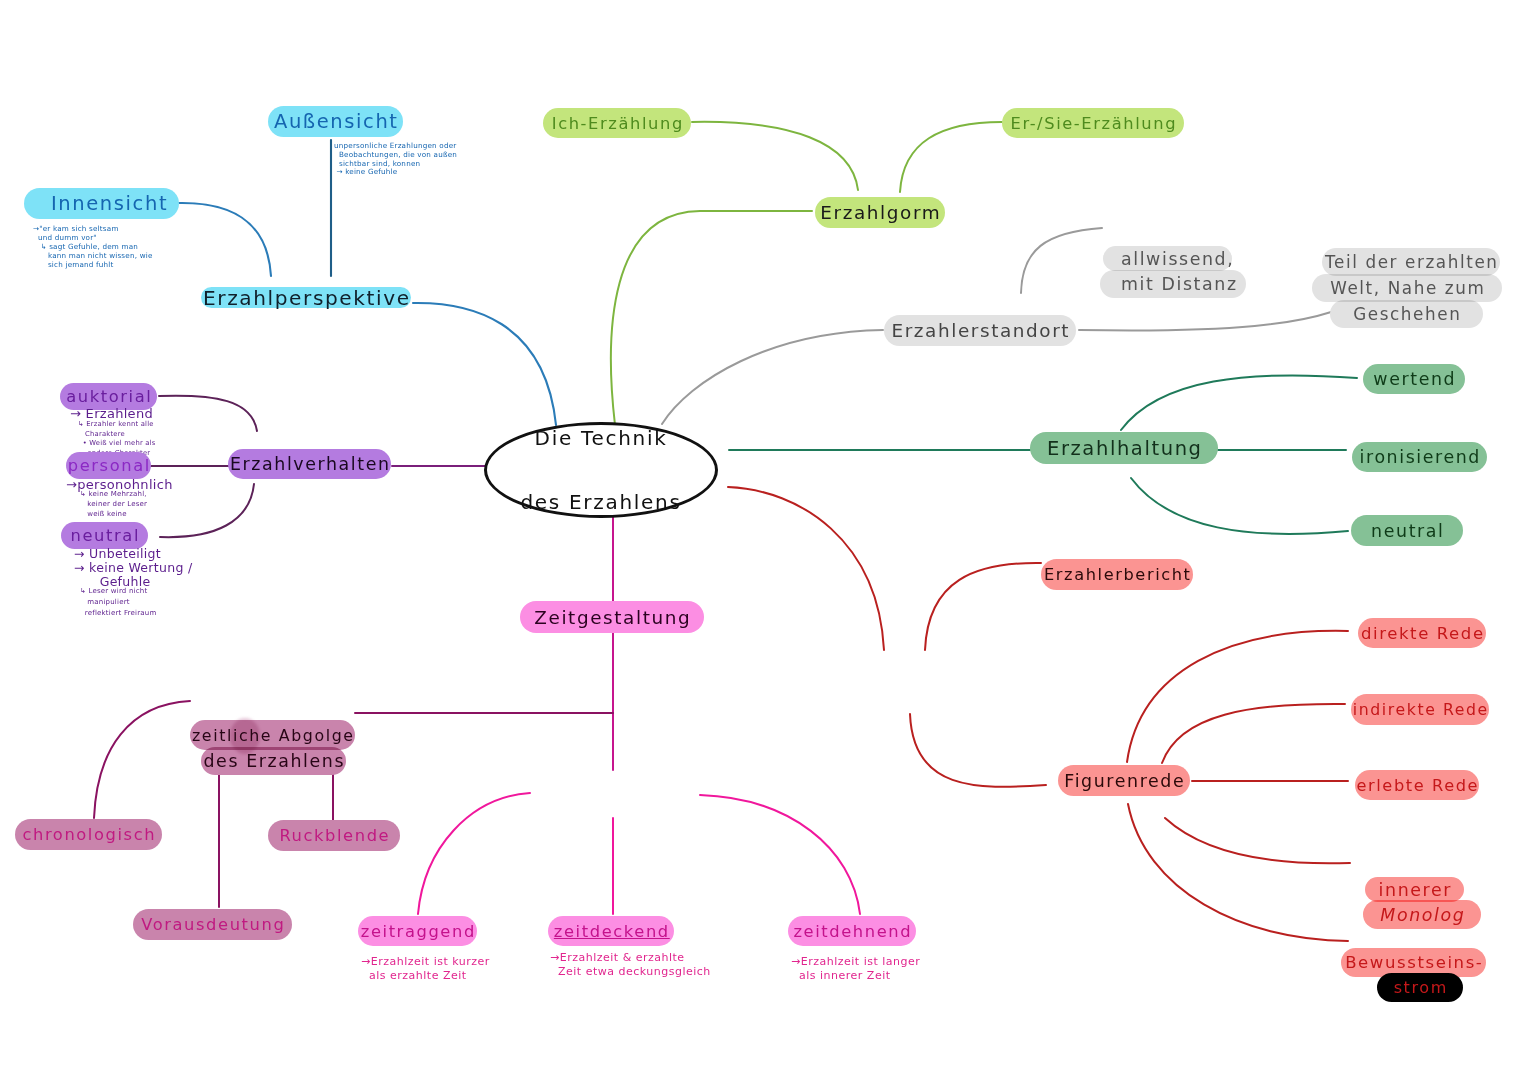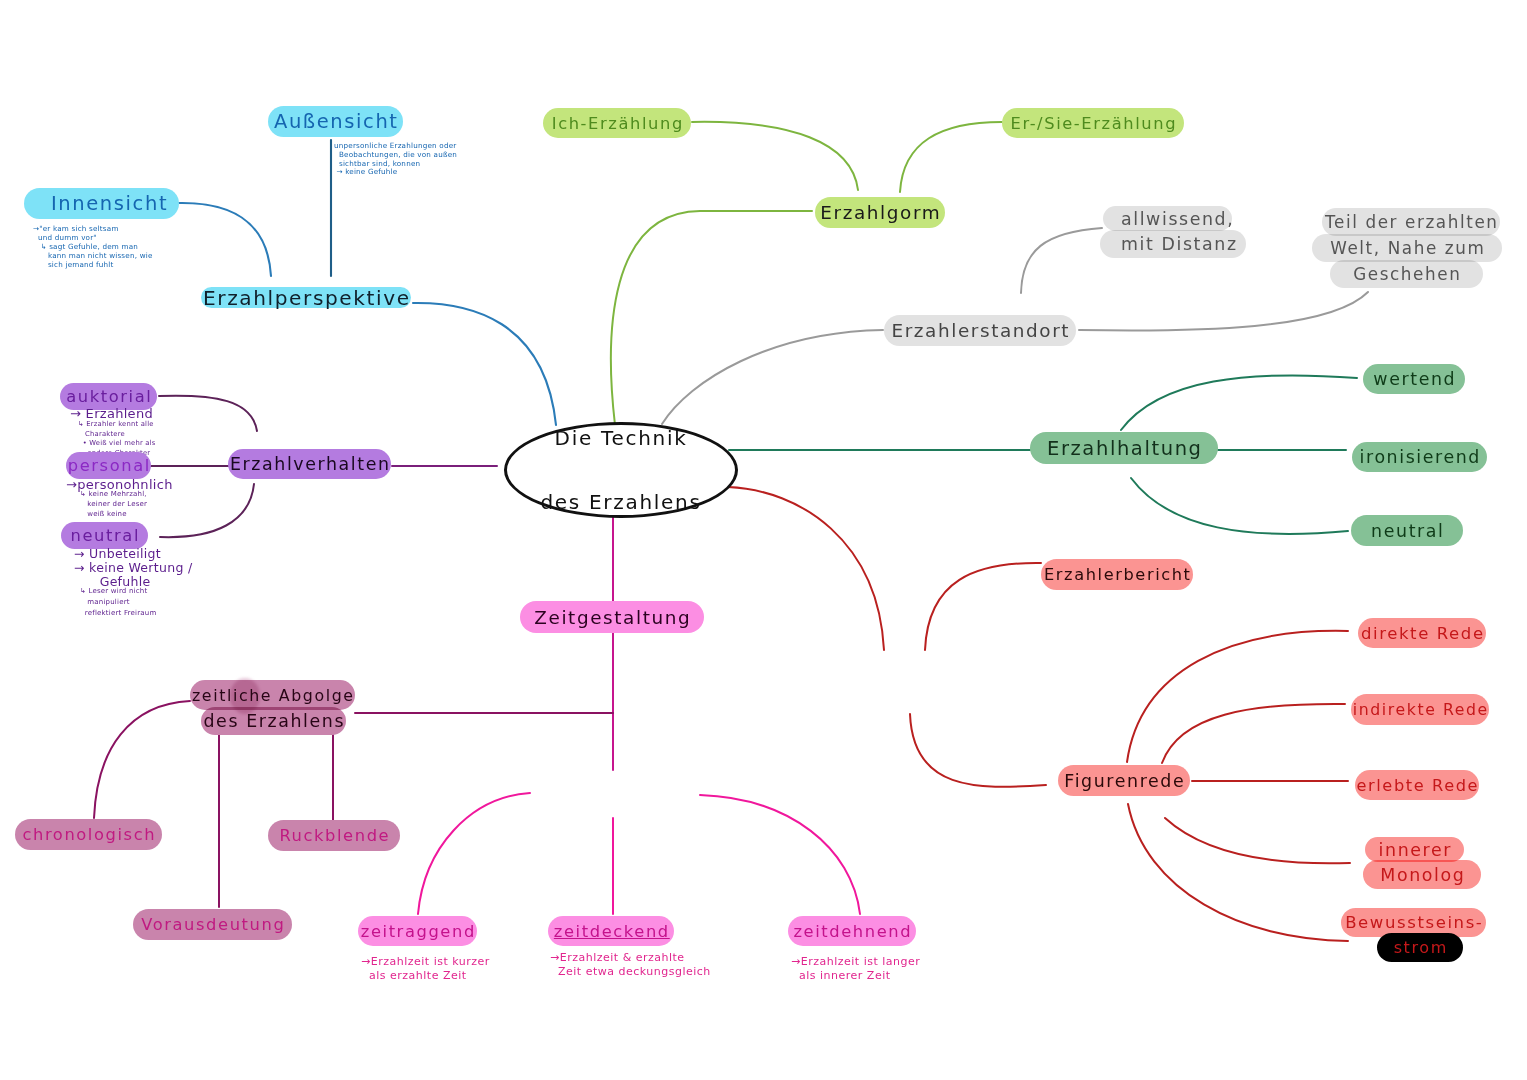--- a/index.html
+++ b/index.html
@@ -5,21 +5,21 @@
 <style>
   html,body{margin:0;padding:0;background:#ffffff;}
   body{width:1527px;height:1080px;overflow:hidden;font-family:"DejaVu Sans",sans-serif;}
   #stage{position:relative;width:1527px;height:1080px;background:#fff;}
   svg.links{position:absolute;left:0;top:0;width:1527px;height:1080px;pointer-events:none;}
   .node{position:absolute;border-radius:999px;display:flex;align-items:center;justify-content:center;
         box-sizing:border-box;white-space:nowrap;letter-spacing:1.6px;font-weight:400;
         filter:blur(0.25px);}
   .node span{margin-right:-1.6px;filter:none;}
   
-  .hl-stack{position:absolute;isolation:isolate;}
+  .hl-stack{position:absolute;isolation:isolate;margin-top:40px;}
   .hl-stack > .node{mix-blend-mode:multiply;}
   .ann{position:absolute;white-space:pre;font-size:9px;line-height:1.25;letter-spacing:0.2px;}
   .center-oval{position:absolute;border:3px solid #111;border-radius:50%;background:#fff;
      display:flex;flex-direction:column;align-items:center;justify-content:center;color:#111;}
 </style>
 </head>
 <body>
 
 <div id="stage">
   <svg class="links" viewBox="0 0 1527 1080">
@@ -61,21 +61,21 @@
       <path d="M355,713 L613,713" stroke="#8A1261" stroke-width="2.0"></path>
       <path d="M190,701 C130,704 97,748 94,818" stroke="#8A1261" stroke-width="2.0"></path>
       <path d="M219,735 L219,907" stroke="#8A1261" stroke-width="2.0"></path>
       <path d="M333,735 L333,822" stroke="#8A1261" stroke-width="2.0"></path>
       <path d="M530,793 C470,797 424,848 418,914" stroke="#F0179C" stroke-width="2.0"></path>
       <path d="M613,818 L613,914" stroke="#F0179C" stroke-width="2.0"></path>
       <path d="M700,795 C790,798 852,848 860,914" stroke="#F0179C" stroke-width="2.0"></path>
     </g>
   </svg>
 
-  <div class="center-oval" style="left:504px;top:422px;width:228px;height:90px;gap:40px;">
+  <div class="center-oval" style="left:484px;top:422px;width:228px;height:90px;gap:40px;">
     <span style="font-size:20px;letter-spacing:1.7px;">Die Technik</span>
     <span style="font-size:20px;letter-spacing:1.7px;">des Erzahlens</span>
   </div>
 
   <div class="node" style="left:201px;top:287px;width:210px;height:21px;background:#7EE2F7;color:#10202B;font-size:20.1px;">
     <span>Erzahlperspektive</span>
   </div>
   <div class="node" style="left:24px;top:188px;width:155px;height:31px;background:#7EE2F7;color:#1565B0;font-size:19.5px;justify-content:flex-start;padding-left:27px;">
     <span>Innensicht</span>
   </div>
@@ -180,21 +180,21 @@
   <div class="node" style="left:1351px;top:694px;width:138px;height:31px;background:#FB9492;color:#C5181A;font-size:15.7px;">
     <span>indirekte Rede</span>
   </div>
   <div class="node" style="left:1355px;top:770px;width:124px;height:30px;background:#FB9492;color:#C5181A;font-size:16.2px;">
     <span>erlebte Rede</span>
   </div>
   <div class="hl-stack" style="position:absolute;left:1365px;top:837px;">
     <div class="node" style="position:relative;left:0;top:0;width:99px;height:25px;background:#FB9492;color:#C5181A;font-size:17.4px;">
       <span>innerer</span>
     </div>
-    <div class="node" style="position:relative;left:-2px;top:-2px;width:118px;height:29px;background:#FB9492;color:#C5181A;font-size:17.4px;">
+    <div class="node" style="position:relative;left:-2px;top:-2px;width:118px;height:29px;background:#FB9492;color:#C5181A;font-size:17.4px;font-style:italic;">
       <span>Monolog</span>
     </div>
   </div>
   <div class="hl-stack" style="position:absolute;left:1341px;top:908px;">
     <div class="node" style="position:relative;left:0;top:0;width:145px;height:29px;background:#FB9492;color:#C5181A;font-size:16.5px;">
       <span>Bewusstseins-</span>
     </div>
     <div class="node" style="position:relative;left:36px;top:-4px;width:86px;height:29px;background:#000000;color:#C5181A;font-size:16px;">
       <span>strom</span>
     </div>

